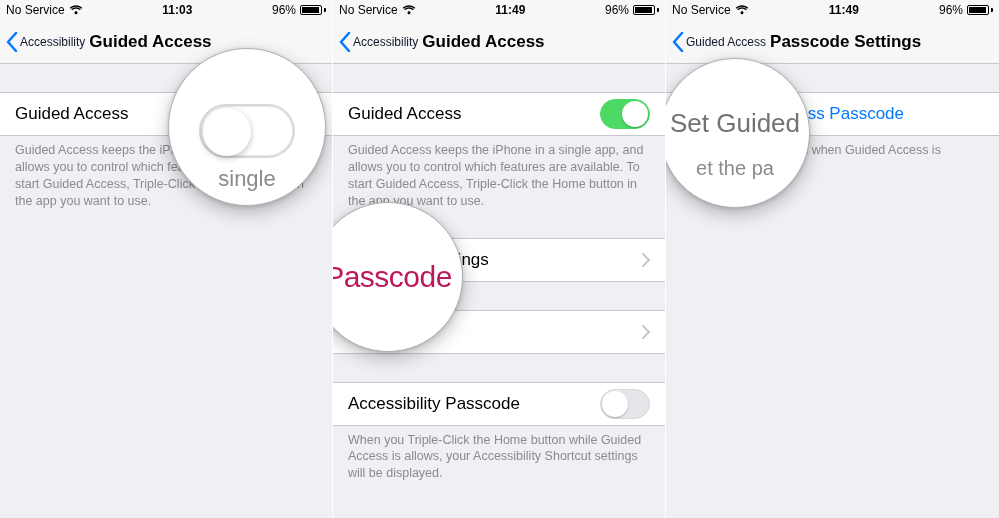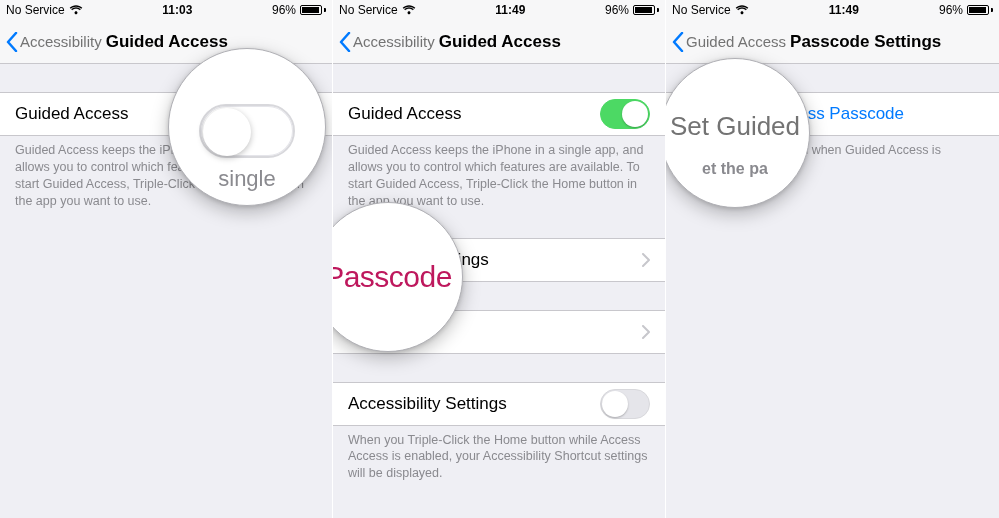--- a/index.html
+++ b/index.html
@@ -57,21 +57,21 @@
     height: 44px;
     background: #f7f7f8;
     border-bottom: 1px solid #c8c7cc;
     display: flex;
     align-items: center;
     padding: 0 6px;
     position: relative;
   }
   .nav .back {
     display:flex; align-items:center;
-    color:#737373; font-size:15px; cursor:pointer;
+    color:#0f172a; font-size:12px; cursor:pointer;
   }
   .nav .back svg { margin-right:2px; }
   .nav .title {
     color:#000; font-size:17px; font-weight:600; margin-left:4px;
     white-space:nowrap;
   }
 
   
   .group { margin-top: 28px; }
   .group.first { margin-top: 28px; }
@@ -259,26 +259,26 @@
         <span class="chevron">
           <svg width="8" height="14" viewBox="0 0 8 14">
               <path d="M1 1l6 6-6 6" stroke="#c7c7cc" stroke-width="2" fill="none" stroke-linecap="round" stroke-linejoin="round"></path>
             </svg>
         </span>
       </div>
     </div>
 
     <div class="group">
       <div class="row">
-        <span>Accessibility Settings</span>
+        <span>Accessibility Passcode</span>
         <span class="switch">
             <span class="knob"></span>
           </span>
       </div>
-      <div class="footer-text">When you Triple-Click the Home button while Access Access is enabled, your Accessibility Shortcut settings will be displayed.</div>
+      <div class="footer-text">When you Triple-Click the Home button while Guided Access is allows, your Accessibility Shortcut settings will be displayed.</div>
     </div>
 
     <div class="magnifier" style="width:150px;height:150px;top:202px;left:-20px;">
       <div class="mag-content mag-passcode">
         <div class="mag-big">Passcode</div>
       </div>
     </div>
   </div>
 
   <div class="panel">
@@ -318,18 +318,18 @@
         <span>Set Guided Access Passcode</span>
       </div>
       <div class="footer-text">Set the passcode used when Guided Access is enabled.</div>
     </div>
 
     <div class="magnifier" style="width:150px;height:150px;top:58px;left:-6px;">
       <div class="mag-content mag-setguided">
         <div style="height:18px"></div>
         <div class="mag-blue">Set Guided</div>
         <div style="height:10px"></div>
-        <div class="mag-sub" style="font-size:16px;font-weight:bold;">et the pa</div>
+        <div class="mag-sub" style="font-size:20px;">et the pa</div>
       </div>
     </div>
   </div>
 
 </div>
 
 </body></html>

